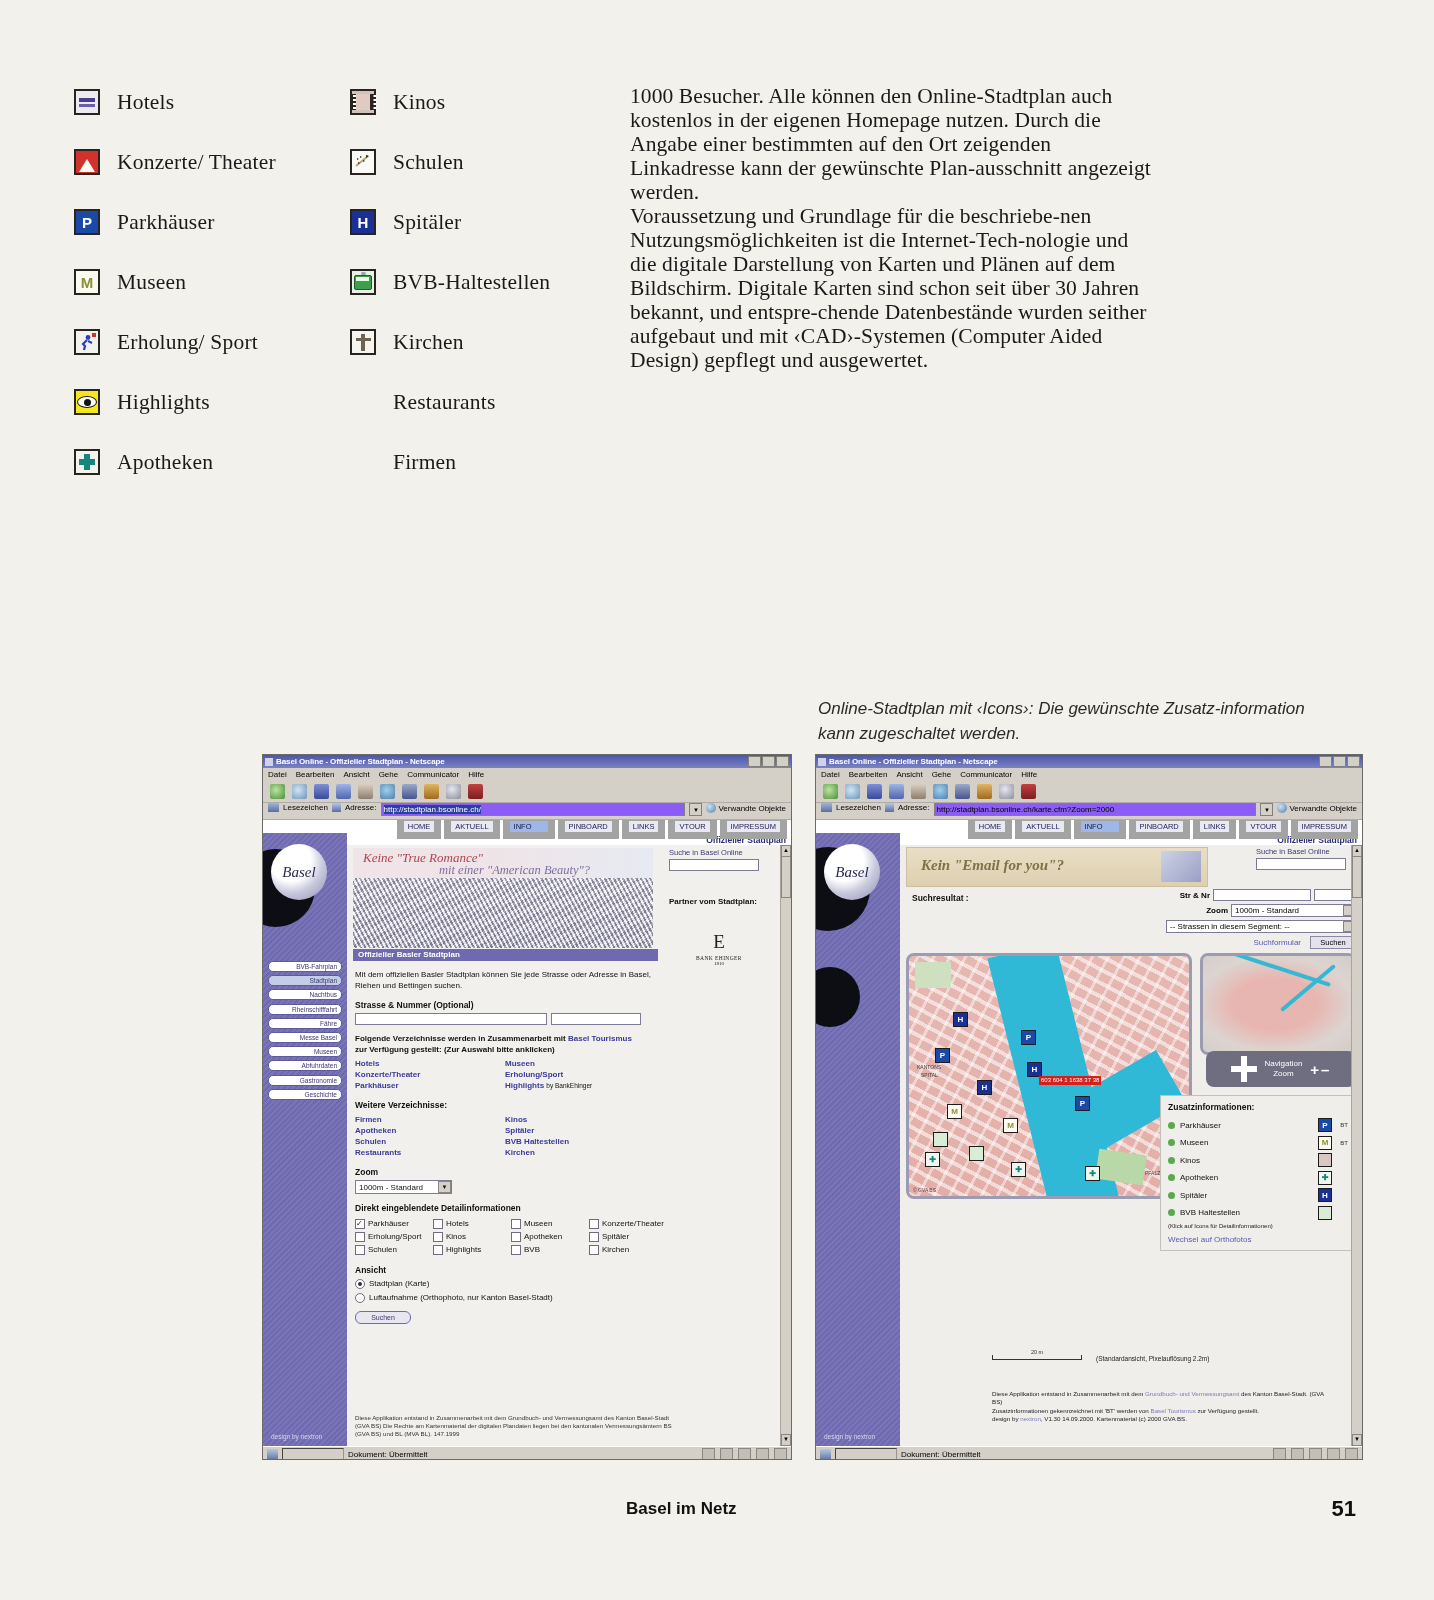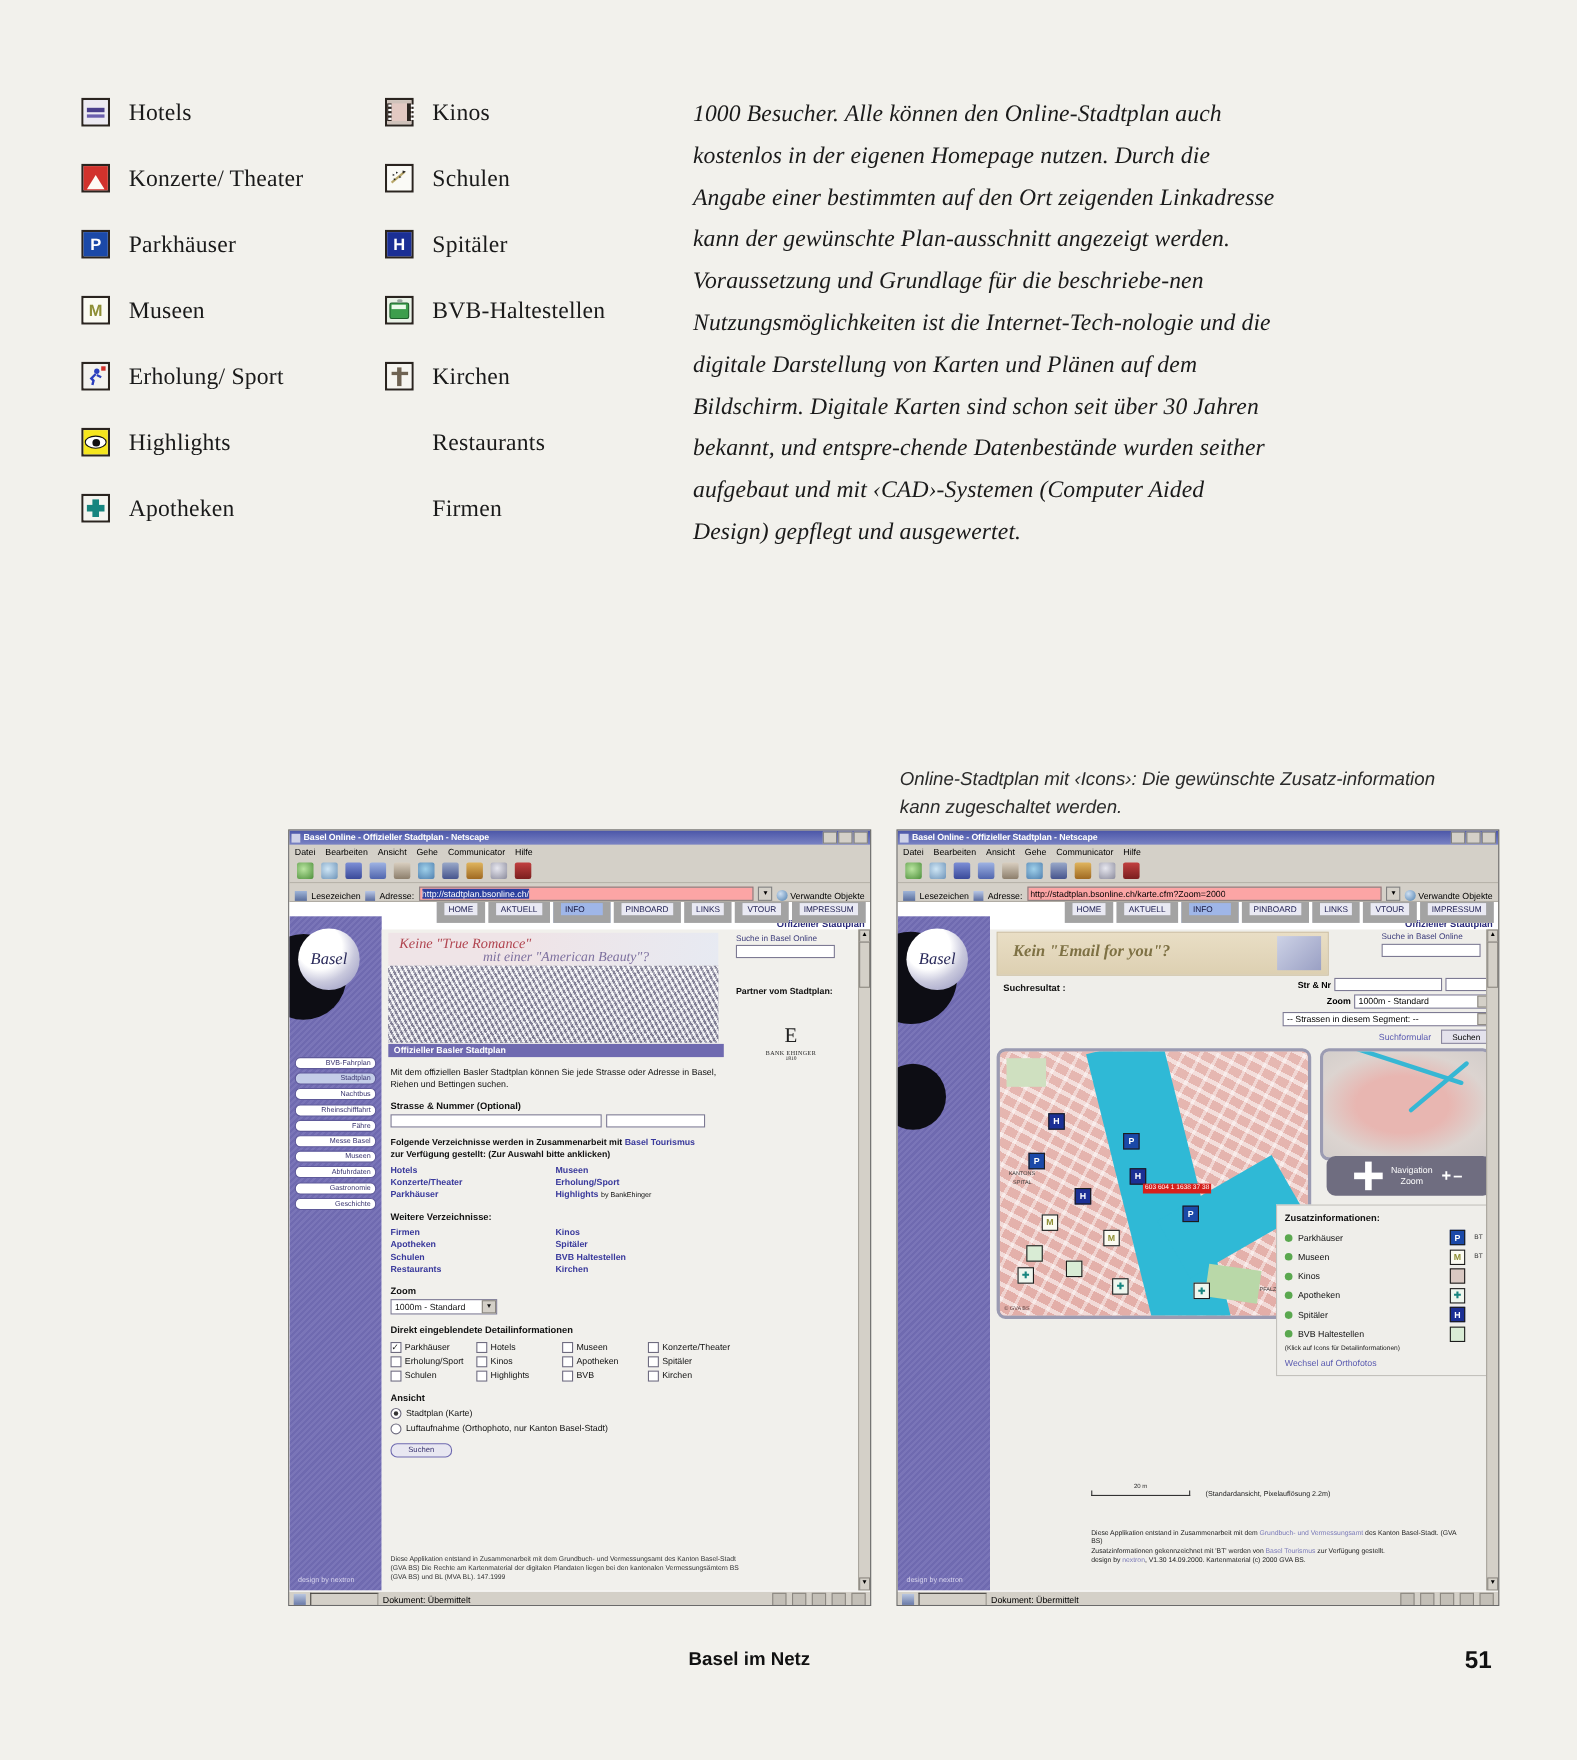--- a/index.html
+++ b/index.html
@@ -75,21 +75,21 @@
   .church:after{content:"";position:absolute;left:1px;top:4px;width:15px;height:3.5px;background:#6f6352;}
 
   .ico-rest, .ico-firmen{border:none;background:transparent;}
   .blob{width:26px;height:26px;background:#e6c6dd;position:relative;
         clip-path:polygon(20% 0,80% 0,100% 20%,100% 80%,80% 100%,20% 100%,0 80%,0 20%);}
   .blob:after{content:"";position:absolute;left:4px;top:4px;width:18px;height:18px;border-radius:50%;background:#16120f;}
 
   
   .bodytext{
     font-family:"Liberation Serif",serif;
-    font-size:21.5px;line-height:38px;color:#1a1a1a;letter-spacing:.1px;font-style:italic;
+    font-size:21.5px;line-height:24px;color:#1a1a1a;letter-spacing:.1px;
   }
   .col-left-text{position:absolute;left:76px;top:508px;width:545px;}
   .col-right-text{position:absolute;left:630px;top:84px;width:530px;}
   .subhead{
     font-family:"Liberation Sans",sans-serif;font-weight:bold;
     font-size:18.5px;color:#111;margin:26px 0 2px 0;letter-spacing:-.2px;
   }
   .p-indent{text-indent:26px;}
 
   
@@ -123,25 +123,25 @@
   .tb2{background:radial-gradient(circle at 40% 40%,#cfe6f5,#6d93b8);}
   .tb3{background:linear-gradient(#7d8fd6,#3a4a9a);}
   .tb4{background:linear-gradient(#9fb3e3,#5166ae);}
   .tb5{background:linear-gradient(#d9cfc0,#8d7f6c);}
   .tb6{background:radial-gradient(circle at 45% 40%,#9fd0ea,#4f7fae);}
   .tb7{background:linear-gradient(#9aa9c9,#47558e);}
   .tb8{background:linear-gradient(#e0b55e,#a06a22);}
   .tb9{background:radial-gradient(circle at 40% 35%,#e7e7ef,#8b8b9c);}
   .tb10{background:linear-gradient(#c24040,#7b1f1f);}
 
-  .addrbar{height:16px;background:#d4d0c8;display:flex;align-items:flex-end;
+  .addrbar{height:16px;background:#d4d0c8;display:flex;align-items:flex-start;
            gap:4px;padding:0 5px;font-size:8px;border-bottom:1px solid #b0aca4;}
   .bookmark-ico{width:11px;height:9px;background:linear-gradient(#9fb5d8,#5a6e9c);flex:0 0 11px;}
   .addr-ico{width:9px;height:9px;background:linear-gradient(#b8c7e6,#5b6c9e);flex:0 0 9px;}
-  .addr-field{flex:1;height:11px;background:#fca5a5;border:1px solid #808080;
+  .addr-field{flex:1;height:11px;background:#8b5cf6;border:1px solid #808080;
               display:flex;align-items:center;padding:0 2px;min-width:0;}
   .addr-field .urltxt{font-size:8px;white-space:nowrap;overflow:hidden;}
   .addr-field.sel .urltxt{background:#2b3f9e;color:#fff;}
   .addr-drop{width:11px;height:11px;background:#d4d0c8;border:1px solid #808080;
              display:flex;align-items:center;justify-content:center;font-size:6px;flex:0 0 11px;}
   .verwandte{font-size:8px;white-space:nowrap;display:flex;align-items:center;gap:2px;}
   .verwandte .g{width:10px;height:10px;border-radius:50%;
       background:radial-gradient(circle at 35% 35%,#cfe0f2,#4e7fae);}
 
   .viewport{position:relative;background:#fff;overflow:hidden;}

